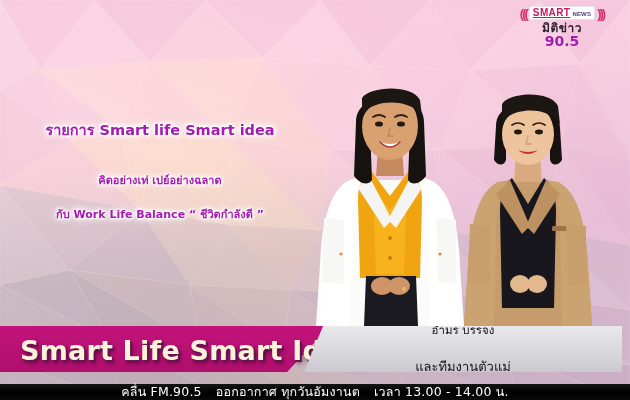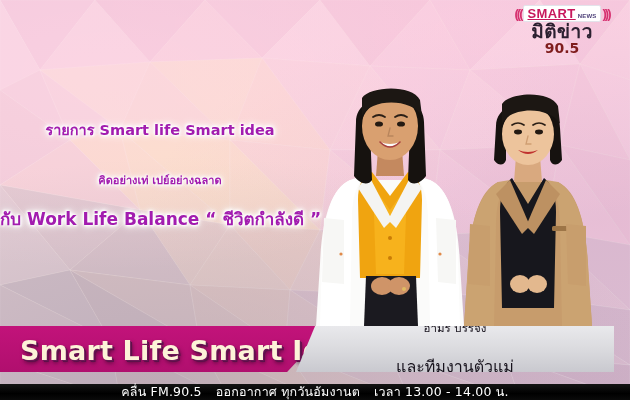--- a/index.html
+++ b/index.html
@@ -39,33 +39,33 @@
   }
   #logo .paren{
     color:#d6306f;font-size:13px;font-weight:bold;letter-spacing:-2px;
   }
   #logo .smartbox{
     display:inline-flex;align-items:baseline;gap:2px;
     background:#fff;border:1px solid #e3e3ea;border-radius:2px;
     padding:1px 3px;
   }
   #logo .smartword{
-    color:#c7185c;font-size:13px;font-weight:bold;letter-spacing:.4px;text-decoration:underline;
+    color:#c7185c;font-size:10px;font-weight:bold;letter-spacing:.4px;text-decoration:underline;
   }
   #logo .newsword{
     color:#4c3f78;font-size:6px;font-weight:bold;letter-spacing:.2px;
   }
   #logo .thainame{
     display:block;margin-top:2px;
-    color:#2b2030;font-size:19px;font-weight:bold;letter-spacing:.5px;
+    color:#2b2030;font-size:12px;font-weight:bold;letter-spacing:.5px;
     font-family:"DejaVu Sans",sans-serif;
   }
   #logo .freq{
     display:block;margin-top:0px;
-    color:#7f1d1d;font-size:14px;font-weight:bold;
+    color:#a21caf;font-size:14px;font-weight:bold;
     font-family:"DejaVu Sans",sans-serif;
   }
 
   
   .host{position:absolute;bottom:72px;}
   .host svg{display:block;}
 
   #host-left{left:300px;width:180px;height:260px;}
   #host-right{left:452px;width:152px;height:250px;}
 
@@ -80,21 +80,21 @@
   #headlines .line{
     margin:0 auto;
     font-weight:600;
     text-shadow:
       0 0 5px #fff, 0 0 5px #fff, 0 0 9px #fff,
       0 0 12px #fff, 1px 1px 2px #fff, -1px -1px 2px #fff;
     white-space:nowrap;
   }
   #headlines .l1{font-size:14.5px;}
   #headlines .l2{font-size:11px;margin-top:30px;}
-  #headlines .l3{font-size:17px;margin-top:16px;}
+  #headlines .l3{font-size:11px;margin-top:16px;}
 
   
   #banner{
     position:absolute;left:0;bottom:28px;
     width:330px;height:46px;
     background:linear-gradient(180deg,#c2137a 0%,#b00f6e 100%);
     clip-path:polygon(0 0, 100% 0, 87% 100%, 0 100%);
     box-shadow:0 -1px 4px rgba(0,0,0,.25);
   }
   #banner-title{
@@ -105,36 +105,36 @@
     letter-spacing:.2px;
     white-space:nowrap;
     text-shadow:
       1px 1px 0 #6d1658, 2px 2px 0 #5c1249,
       2px 3px 4px rgba(40,4,33,.65);
     user-select:none;
   }
 
   
   #names-strip{
-    position:absolute;right:16px;bottom:28px;
+    position:absolute;right:8px;bottom:28px;
     width:318px;height:46px;
     background:linear-gradient(180deg,#e9e9ec 0%,#d9d9dd 55%,#c9c9cf 100%);
     clip-path:polygon(6% 0, 100% 0, 100% 100%, 0 100%);
     display:flex;flex-direction:column;
     align-items:center;justify-content:center;
     font-family:"DejaVu Sans",sans-serif;
     color:#17121c;
     user-select:none;
   }
   #names-row{
     display:flex;gap:48px;align-items:baseline;
     font-size:11.5px;white-space:nowrap;
   }
   #names-sub{
-    margin-top:17px;font-size:16px;white-space:nowrap;
+    margin-top:17px;font-size:13px;white-space:nowrap;
   }
 
   
   #footer{
     position:absolute;left:0;bottom:0;width:630px;height:16px;
     background:linear-gradient(180deg,#141414 0%,#000 60%,#0a0a0a 100%);
     display:flex;align-items:center;justify-content:center;
     color:#fff;
     font-family:"DejaVu Sans",sans-serif;
     font-size:12.5px;

